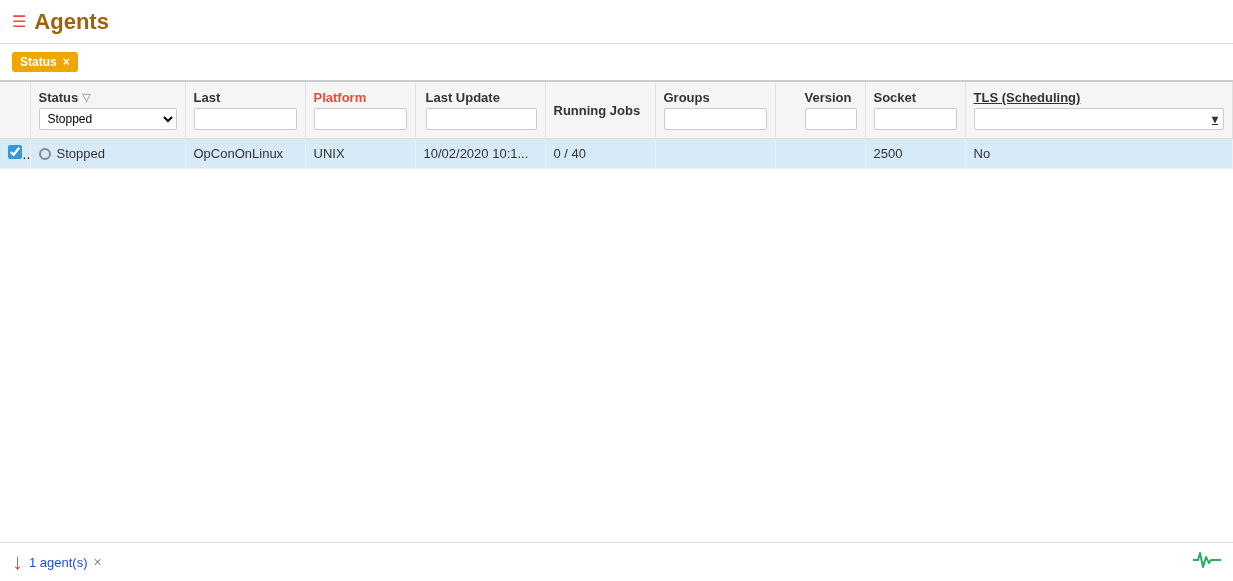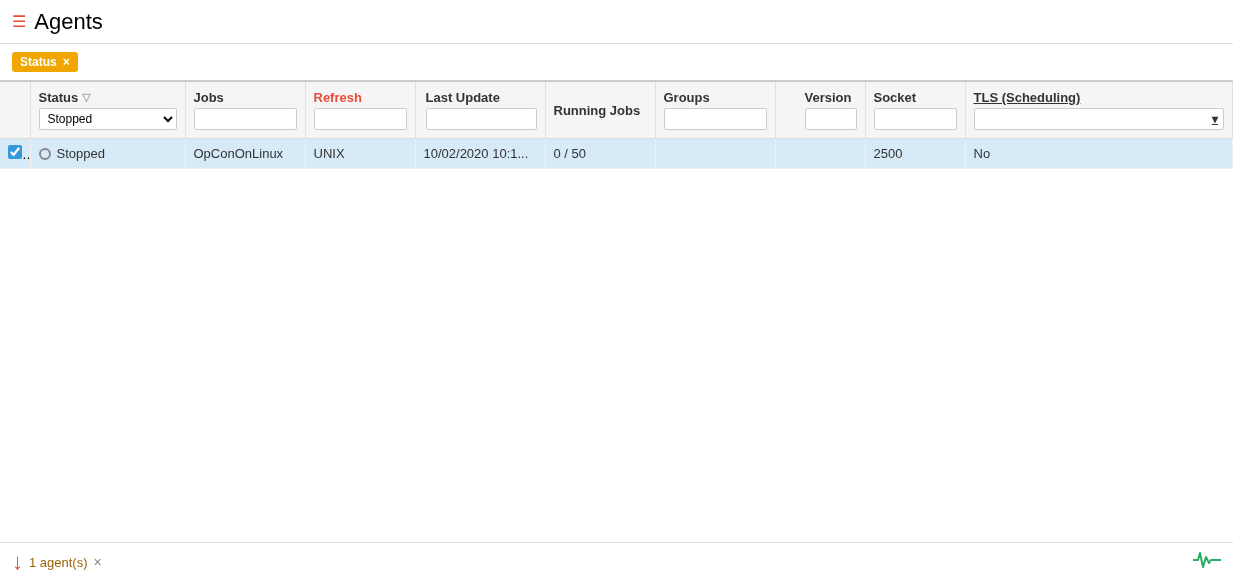--- a/index.html
+++ b/index.html
@@ -20,22 +20,22 @@
       gap: 8px;
       flex: 1;
     }
     .hamburger-icon {
       color: #e74c3c;
       font-size: 16px;
       cursor: pointer;
     }
     .page-title {
       font-size: 22px;
-      font-weight: normal;
-      color: #000000;
+      font-weight: bold;
+      color: #a16207;
     }
     .header-right {
       display: flex;
       align-items: center;
       gap: 16px;
     }
     .header-btn {
       display: flex;
       align-items: center;
       gap: 5px;
@@ -213,21 +213,21 @@
       color: #e74c3c;
       font-size: 22px;
     }
     .footer-close {
       cursor: pointer;
       color: #888;
       font-size: 14px;
     }
     .agent-count {
       font-size: 13px;
-      color: #a16207;
+      color: #1d4ed8;
     }
     .heartbeat-icon {
       color: #27ae60;
       font-size: 20px;
     }
 
     
     .table-wrapper {
       flex: 1;
       overflow: hidden;
@@ -279,27 +279,27 @@
             </div>
             <div style="display:flex;align-items:center;gap:2px;">
               <select class="col-filter-select">
                 <option>Stopped</option>
                 <option>Running</option>
               </select>
             </div>
           </th>
           <th>
             <div class="th-label">
-                <span>Jobs</span>
-              </div>
-            <input class="col-filter-input" type="text" value="" style="">
-          </th>
-          <th>
-            <div class="th-label">
-              <span class="platform-label">Refresh</span>
+                <span>Last</span>
+              </div>
+            <input class="col-filter-input" type="text" value="" style="">
+          </th>
+          <th>
+            <div class="th-label">
+              <span class="platform-label">Platform</span>
             </div>
             <input class="col-filter-input" type="text" value="" style="">
           </th>
           <th>
             <div class="th-label">
                 <span>Last Update</span>
               </div>
             <input class="col-filter-input" type="text" value="" style="">
           </th>
           <th>
@@ -342,21 +342,21 @@
             <td class="checkbox-cell"><input type="checkbox" class="checkbox-blue" checked="" style=""></td>
             <td>
               <div class="status-cell">
                 <span class="status-circle"></span>
                 <span>Stopped</span>
               </div>
             </td>
             <td>OpConOnLinux</td>
             <td>UNIX</td>
             <td>10/02/2020 10:1...</td>
-            <td>0 / 50</td>
+            <td>0 / 40</td>
             <td></td>
             <td></td>
             <td>2500</td>
             <td>No</td>
           </tr>
         </tbody>
     </table>
   </div>
 </div>
 

